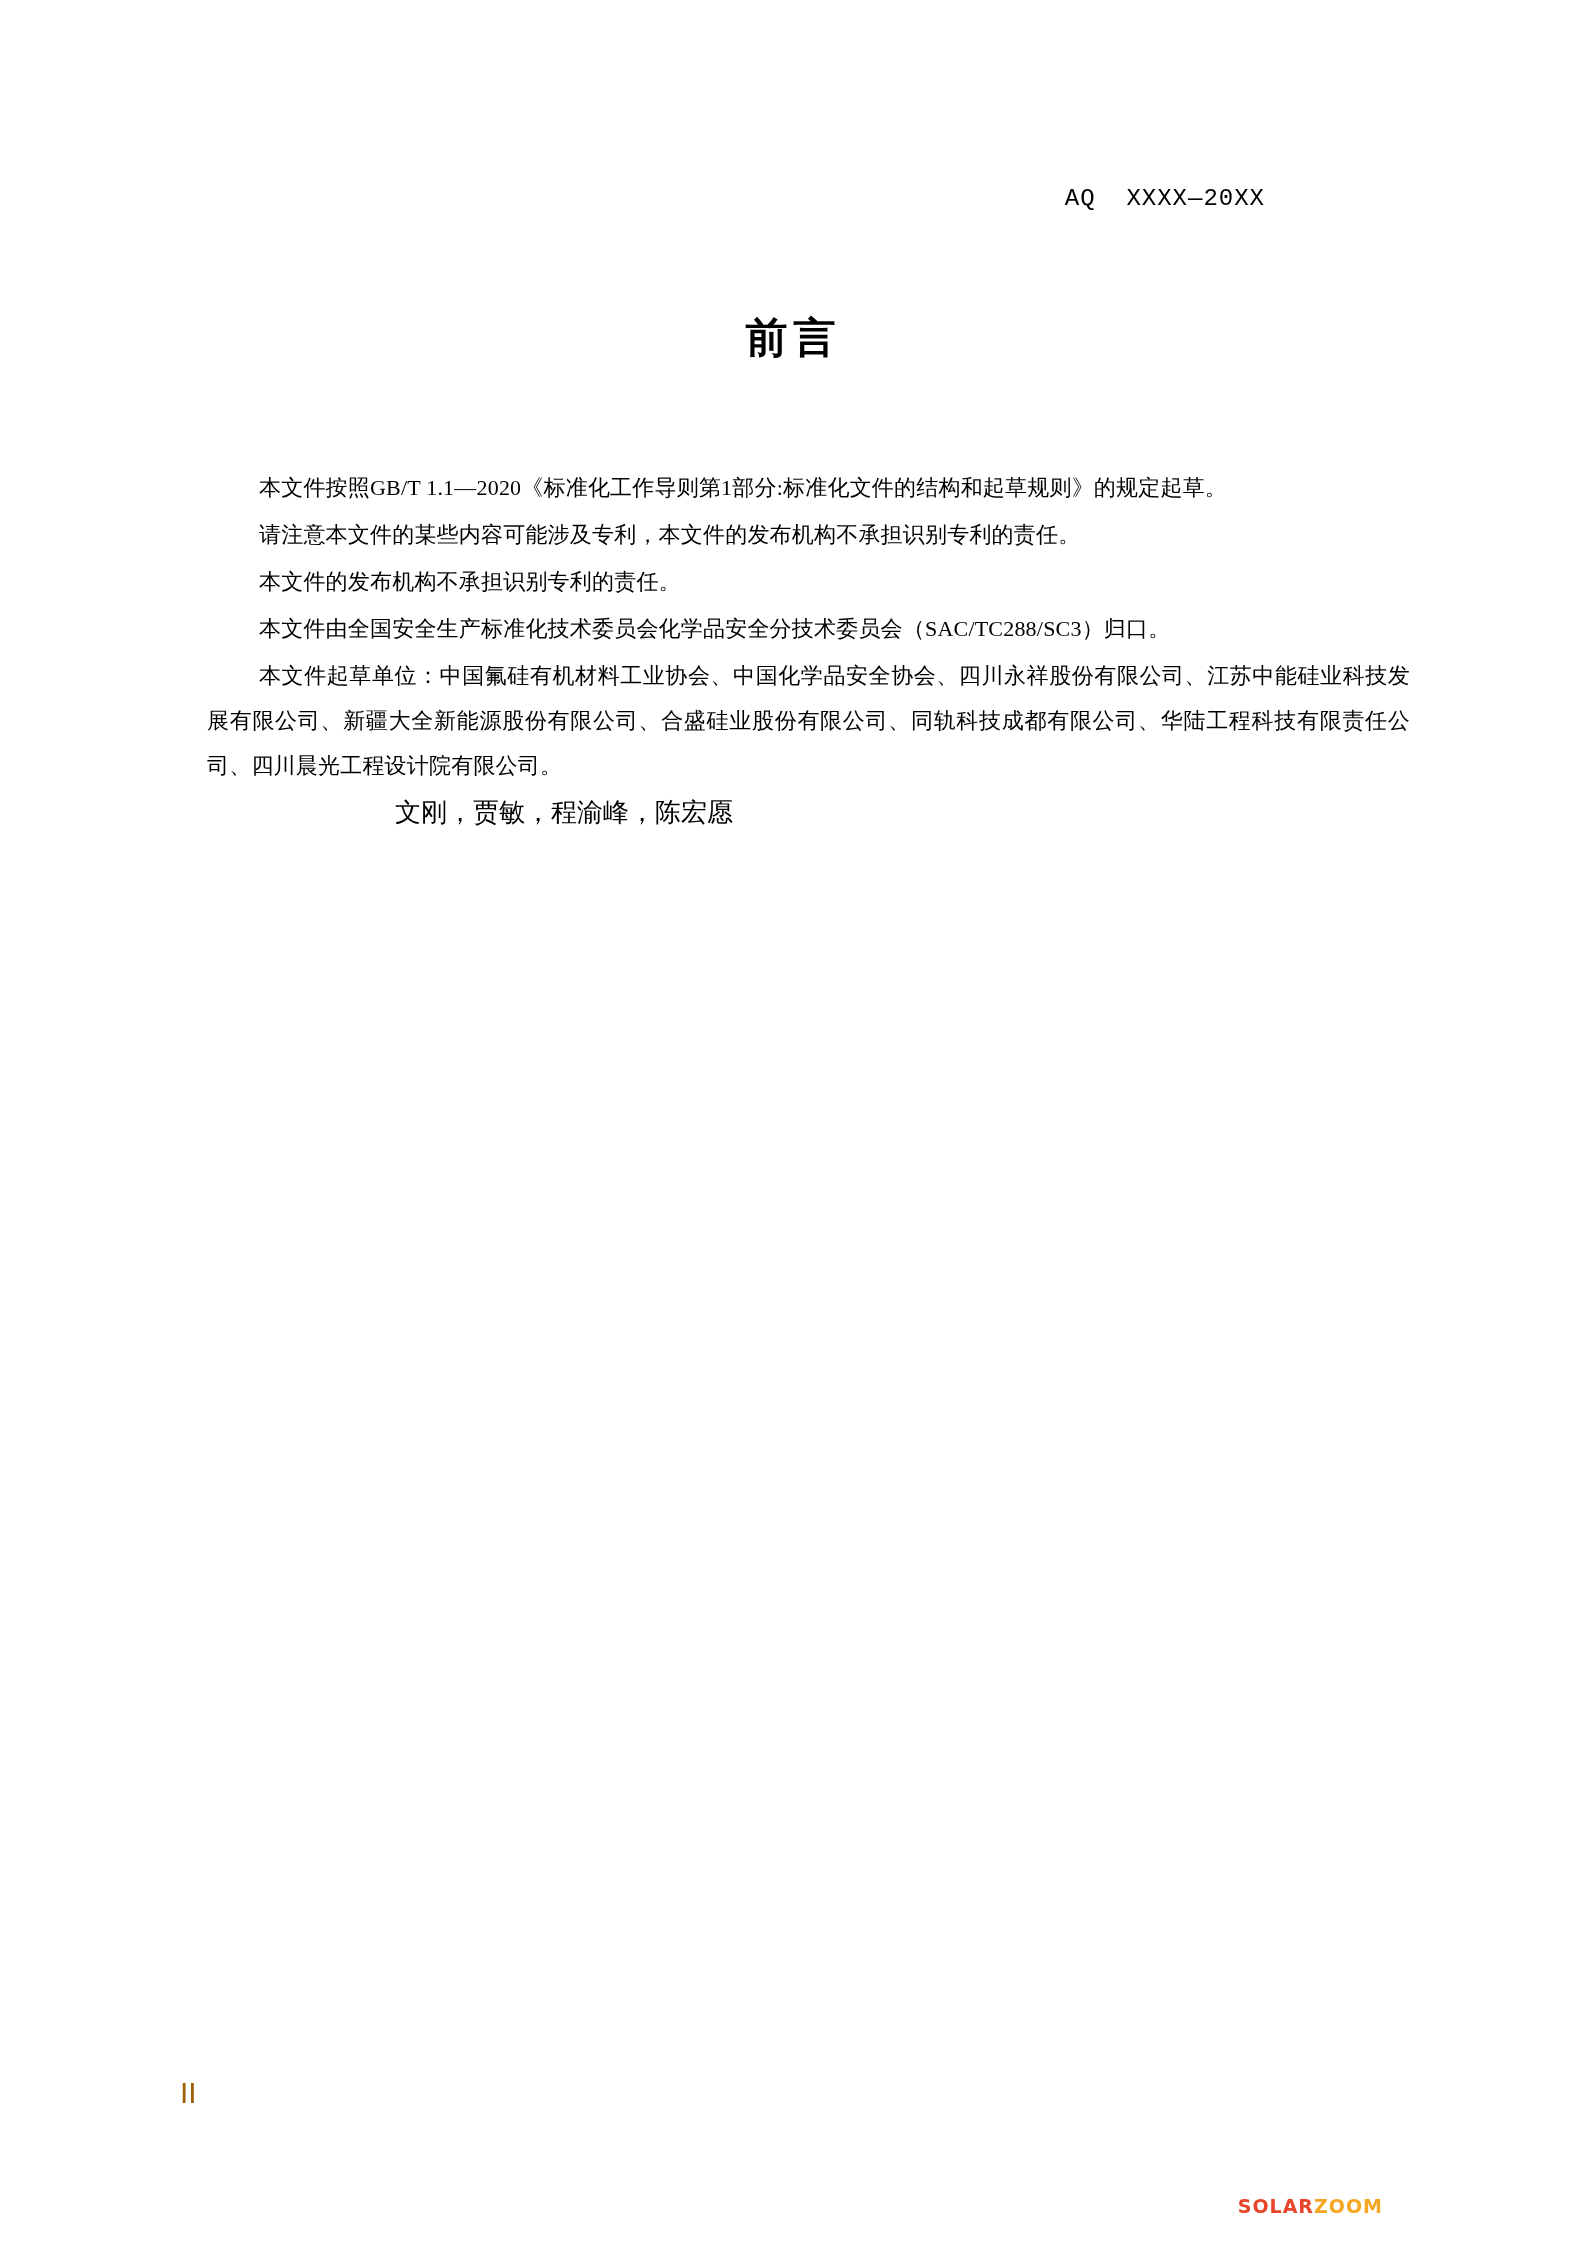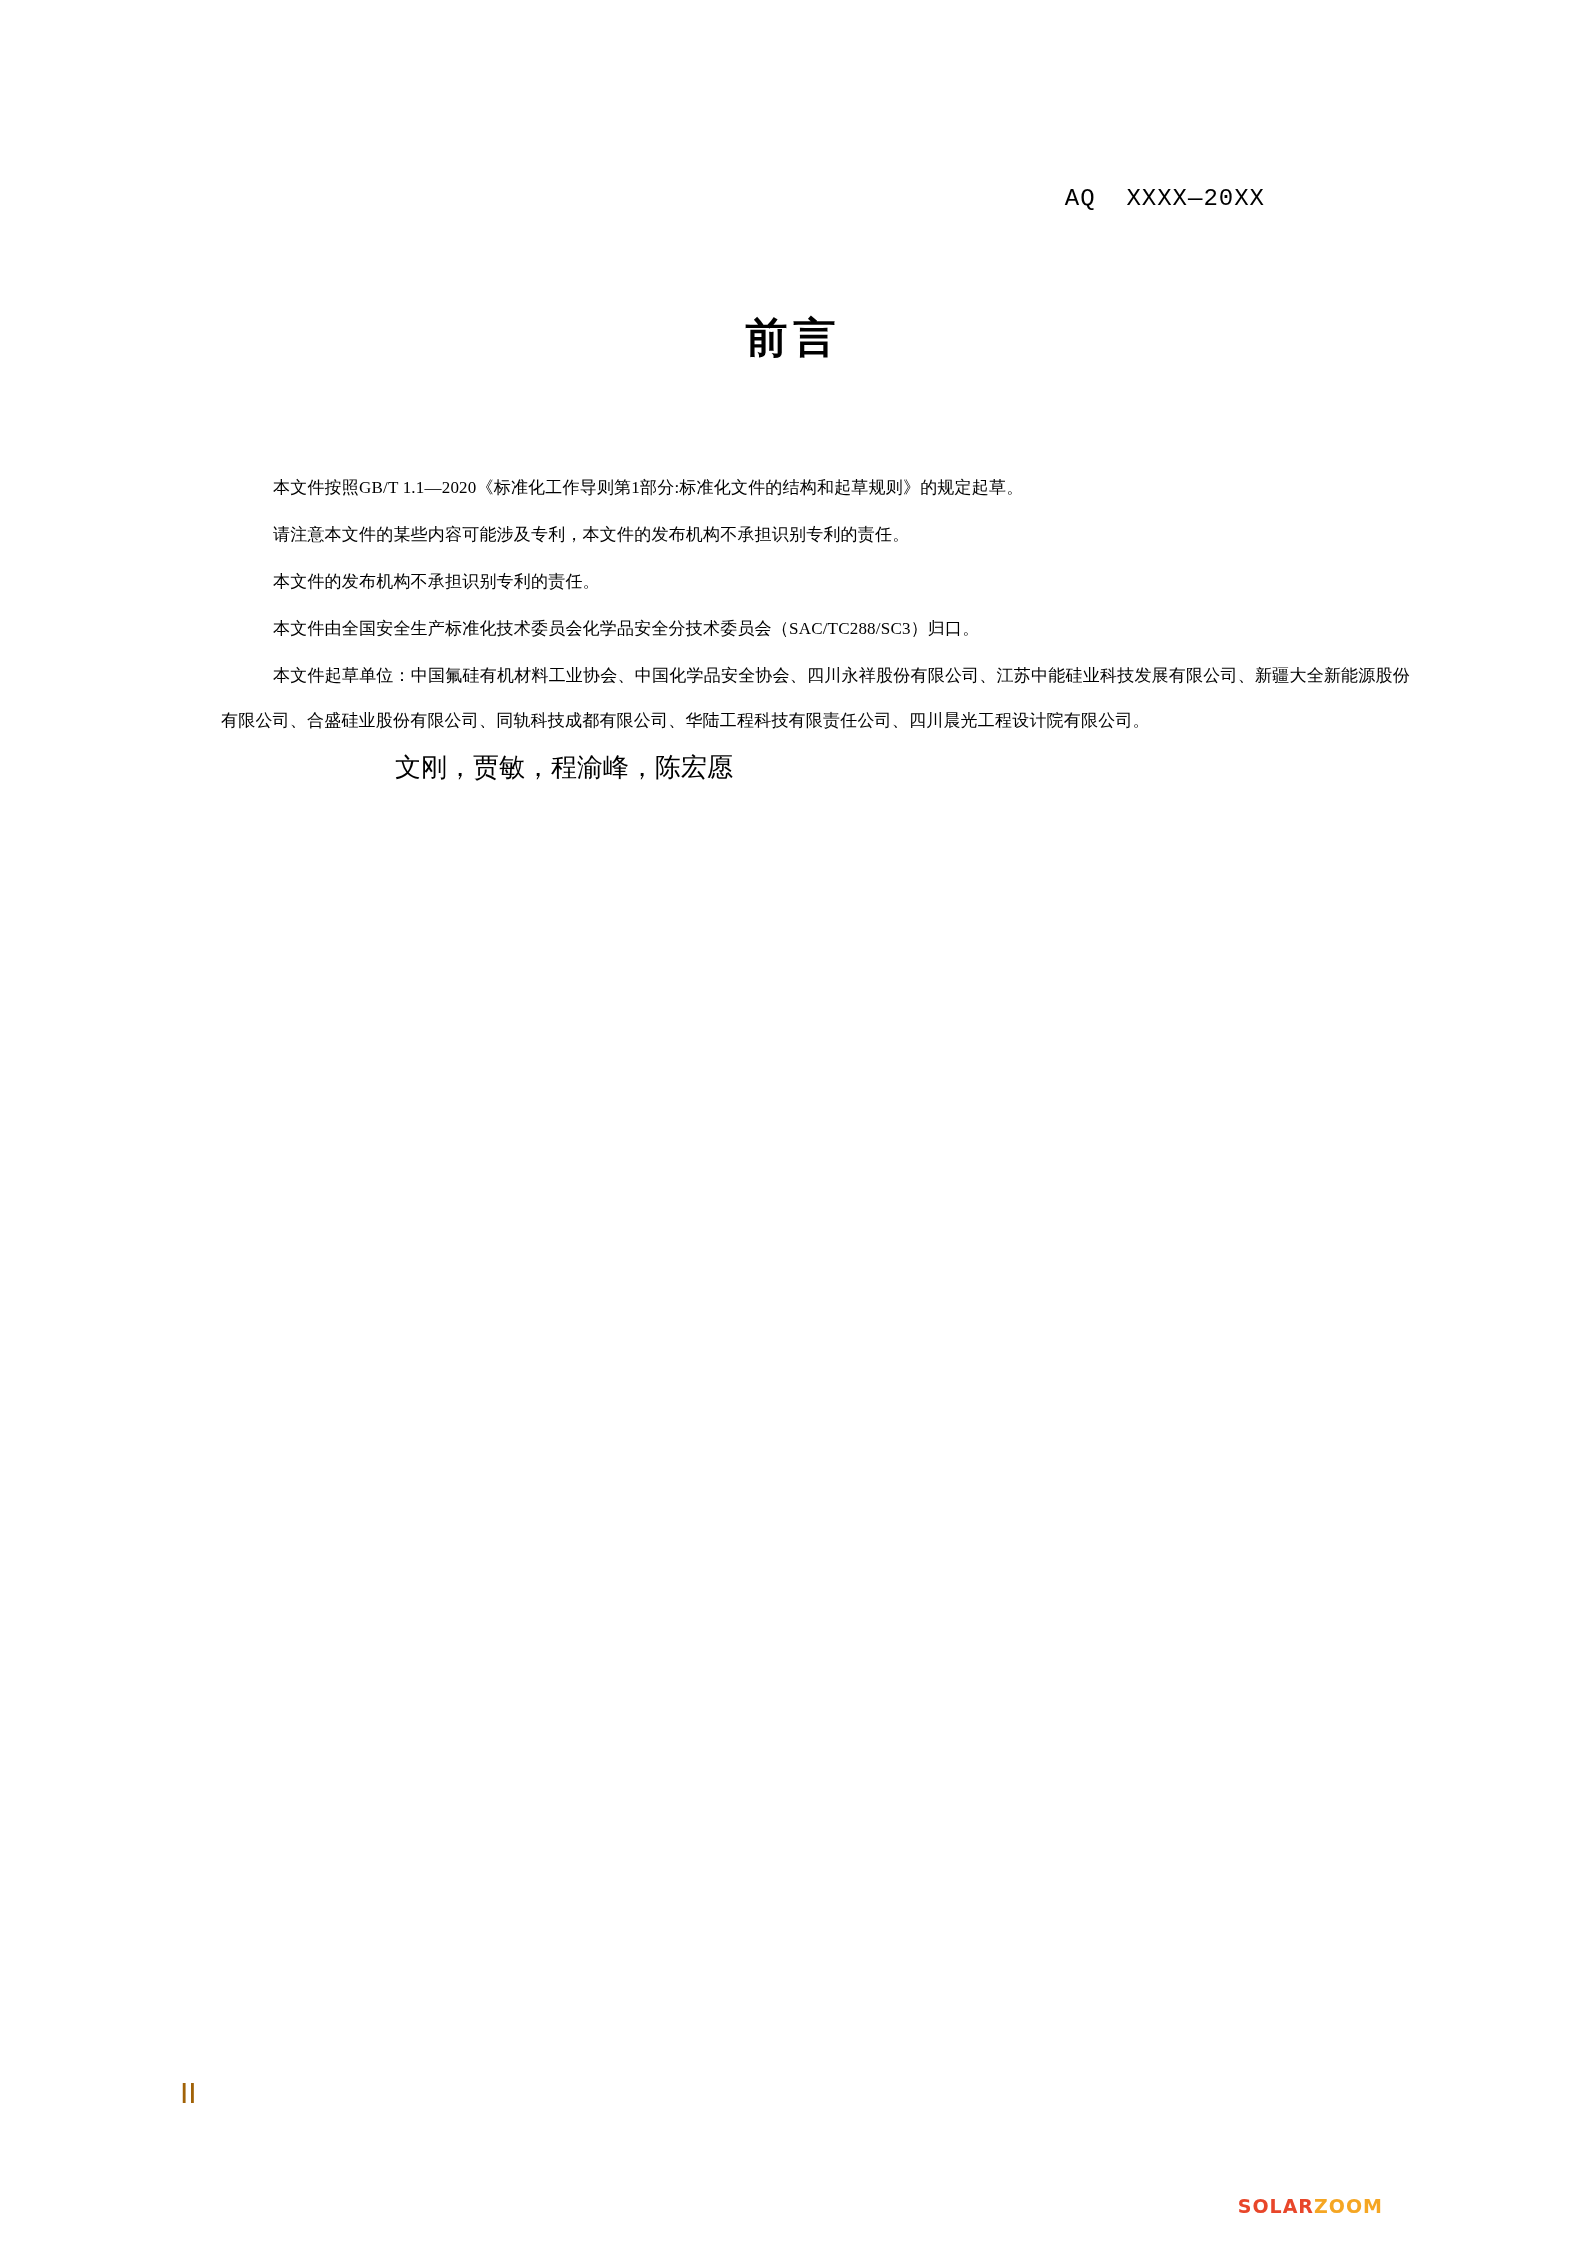--- a/index.html
+++ b/index.html
@@ -38,24 +38,24 @@
     letter-spacing: 6px;
     color: #000;
   }
   .body-block {
     position: absolute;
     top: 465px;
     left: 205px;
     width: 1205px;
   }
   .para {
-    font-size: 17px;
+    font-size: 22px;
     line-height: 45px;
     text-indent: 52px;
-    margin: 0 0 2px 16px;
+    margin: 0 0 2px 2px;
     text-align: justify;
     letter-spacing: 0.2px;
   }
   .drafters {
     font-size: 26px;
     line-height: 45px;
     text-indent: 52px;
     margin: 0;
     text-align: justify;
   }

